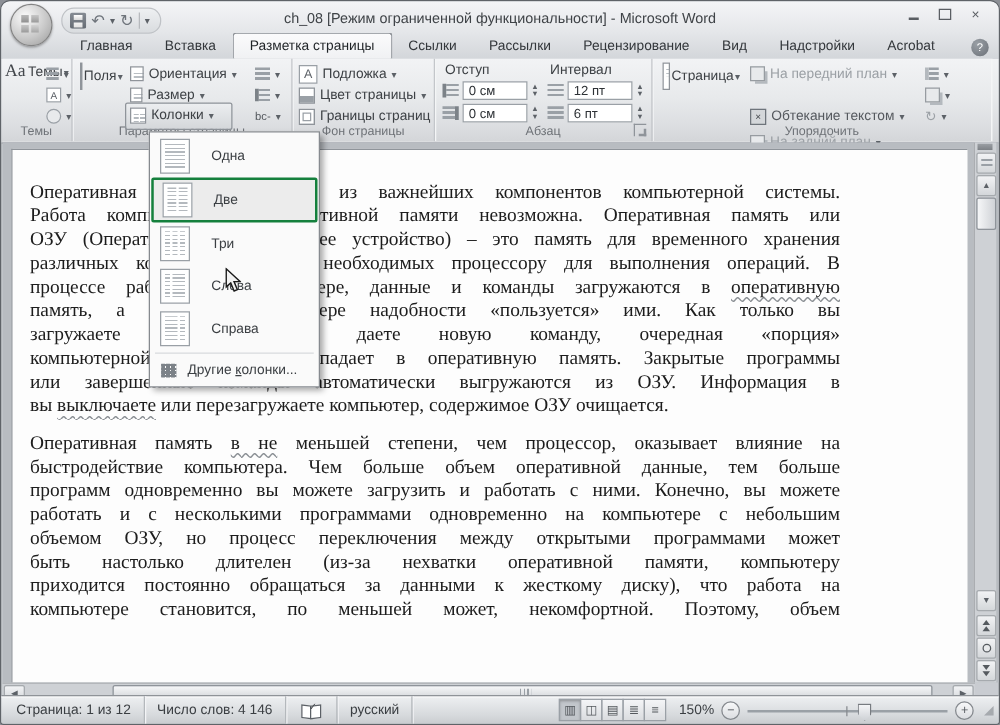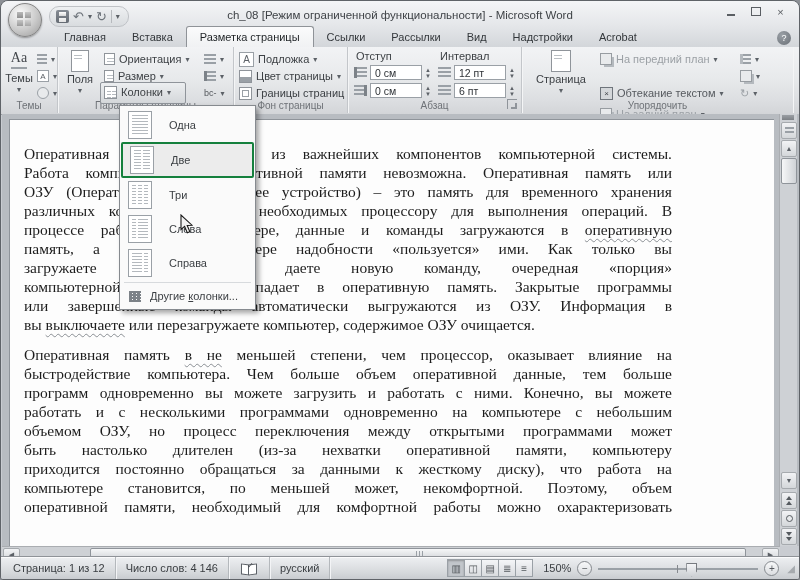--- a/index.html
+++ b/index.html
@@ -40,21 +40,21 @@
           border-radius:3px 3px 0 0;margin-top:-2px;padding-top:4px;color:#1f2326;text-align:right;}
   .help-btn{position:absolute;right:8px;top:30px;width:14px;height:14px;border-radius:50%;
           background:radial-gradient(circle at 35% 30%,#9aa0a6,#6b7077);color:#fff;font-size:9px;
           display:flex;align-items:center;justify-content:center;}
   
   .ribbon{position:absolute;left:0;top:46px;width:100%;height:67px;
           background:linear-gradient(#f2f3f5 0%,#e8eaec 45%,#dcdee1 80%,#d3d5d8 100%);
           border-bottom:1px solid #9b9ea3;}
   .rgroup{position:absolute;top:0;height:66px;border-right:1px solid #c3c6ca;box-shadow:1px 0 0 #f4f5f6;}
   .rglabel{position:absolute;bottom:2px;left:0;width:100%;text-align:center;font-size:10px;color:#6e7277;white-space:nowrap;}
-  .bigbtn{position:absolute;display:flex;flex-direction:column;align-items:center;gap:1px;font-size:11px;color:#3d4145;}
+  .bigbtn{position:absolute;display:flex;flex-direction:row;align-items:center;gap:1px;font-size:11px;color:#3d4145;}
   .rowbtn{position:absolute;height:16px;display:flex;align-items:center;gap:4px;font-size:11px;color:#3d4145;white-space:nowrap;}
   .rowbtn.disabled{color:#9ba0a5;}
   .mini{display:inline-block;width:13px;height:13px;box-sizing:border-box;}
   .icon-page{border:1px solid #8f949a;background:
         repeating-linear-gradient(#fff 0 2px,#b9bec3 2px 3px) 2px 2px/8px 8px no-repeat,#fff;}
   .icon-cols{border:1px solid #8f949a;background:
         repeating-linear-gradient(#fff 0 2px,#b4b9be 2px 3px) 2px 2px/4px 9px no-repeat,
         repeating-linear-gradient(#fff 0 2px,#b4b9be 2px 3px) 7px 2px/4px 9px no-repeat,#fff;}
   .icon-bars{background:repeating-linear-gradient(#9aa0a6 0 2px,transparent 2px 4px);}
   .icon-sq2{width:10px;height:10px;border:1px solid #979ca1;background:#e8eaec;box-shadow:3px 3px 0 -1px #b4b9be;}
@@ -171,20 +171,21 @@
           </span>
         <span class="win-btn">×</span>
       </div>
     </div>
     <div class="tabs">
       <span class="tab">Главная</span>
       <span class="tab">Вставка</span>
       <span class="tab active">Разметка страницы</span>
       <span class="tab">Ссылки</span>
       <span class="tab">Рассылки</span>
+      <span class="tab">Рецензирование</span>
       <span class="tab">Вид</span>
       <span class="tab">Надстройки</span>
       <span class="tab">Acrobat</span>
     </div>
     <div class="help-btn">?</div>
   </div>
 
   <div class="ribbon">
 
     <div class="rgroup" style="left:0;width:56px;">
@@ -357,21 +358,20 @@
           </div>
           <div class="para">
             <div class="dline">Оперативная память <span class="wavy">в не</span> меньшей степени, чем процессор, оказывает влияние на</div>
             <div class="dline">быстродействие компьютера. Чем больше объем оперативной данные, тем больше</div>
             <div class="dline">программ одновременно вы можете загрузить и работать с ними. Конечно, вы можете</div>
             <div class="dline">работать и с несколькими программами одновременно на компьютере с небольшим</div>
             <div class="dline">объемом ОЗУ, но процесс переключения между открытыми программами может</div>
             <div class="dline">быть настолько длителен (из-за нехватки оперативной памяти, компьютеру</div>
             <div class="dline">приходится постоянно обращаться за данными к жесткому диску), что работа на</div>
             <div class="dline">компьютере становится, по меньшей может, некомфортной. Поэтому, объем</div>
-            <div class="dline">оперативной памяти, необходимый для комфортной работы можно охарактеризовать</div>
           </div>
         </div>
     </div>
   </div>
 
   <div class="menu">
     <div class="mitem">
       <span class="thumb">
           <span class="tcol" style="flex:1;"></span>
         </span>

